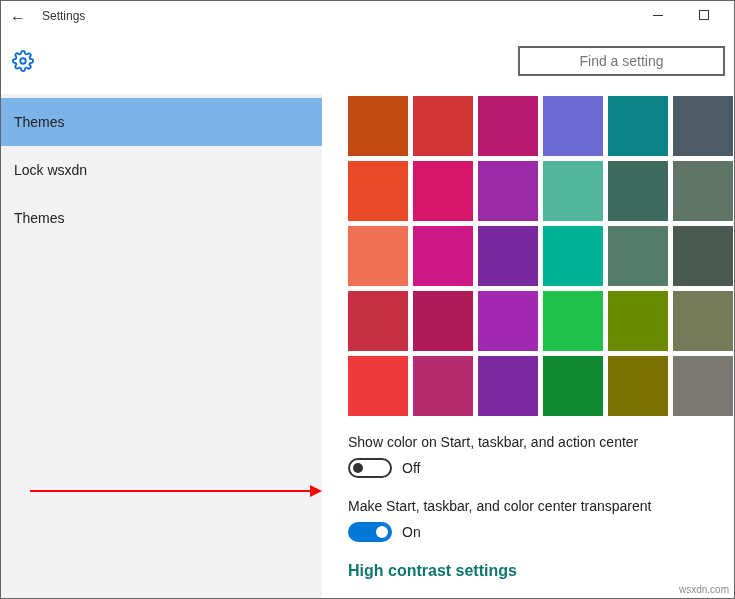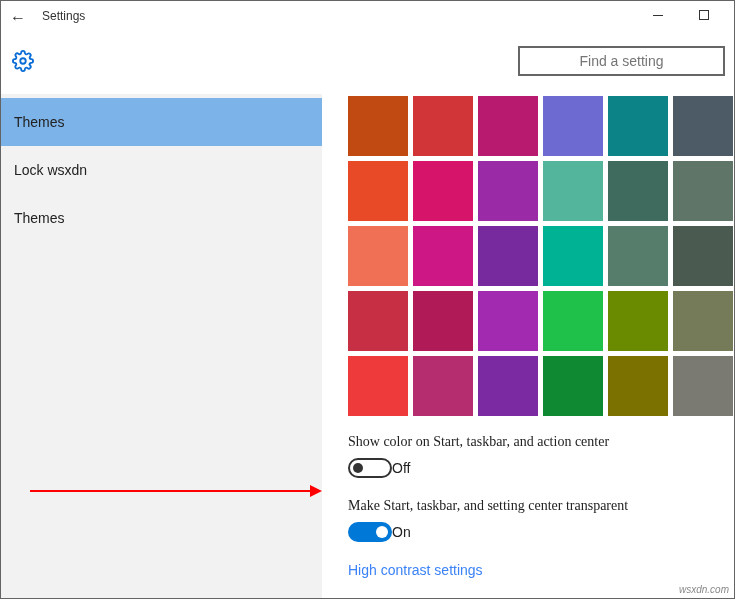--- a/index.html
+++ b/index.html
@@ -14,33 +14,33 @@
     .header h1 { font-size:15px; font-weight:400; letter-spacing:0.2px; }
     .search-wrap { margin-left:auto; margin-right:0; }
     .search { width: 207px; height:30px; border:2px solid #666; padding:0 8px; font-size:14px; outline:none;text-align:center; }
     .body { display:flex; height: calc(599px - 32px - 56px); }
     .sidebar { width: 322px; background:#f2f2f2; padding-top:4px; }
     .nav-item { height:48px; display:flex; align-items:center; padding-left:14px; font-size:14px; color:#222; cursor:default; }
     .nav-item.active { background:#7cb3e8; }
     .content { flex:1; padding: 2px 0 0 26px; overflow:hidden; }
     .swatches { display:grid; grid-template-columns: repeat(6, 60px); grid-auto-rows:60px; gap:5px; margin-bottom:18px;}
     .swatch { width:60px; height:60px; }
-    .setting-label { font-size:14px; color:#222; margin-bottom:8px;font-family:Liberation Serif, serif; }
+    .setting-label { font-size:14px; color:#222; margin-bottom:8px; }
     .setting-block { margin-bottom:20px; }
-    .toggle-row { display:flex; align-items:center; gap:0; }
+    .toggle-row { display:flex; align-items:center; gap:10px; }
     .toggle { width:44px; height:20px; border-radius:10px; position:relative; }
     .toggle.off { border:2px solid #333; background:#fff; }
     .toggle.off .knob { width:10px; height:10px; border-radius:50%; background:#333; position:absolute; left:3px; top:3px; }
     .toggle.on { background:#0078d7; }
     .toggle.on .knob { width:12px; height:12px; border-radius:50%; background:#fff; position:absolute; right:4px; top:4px; }
     .toggle-label { font-size:14px; color:#222; }
-    .link { color:#3b82f6; font-size:14px; }
+    .link { color:#0f766e; font-size:16px;font-weight:bold; }
     .arrow { position:absolute; left: 30px; top: 490px; width: 290px; height: 2px; background:#ff0000; }
     .arrow::after { content:""; position:absolute; right:-2px; top:-5px; border-left:12px solid #ff0000; border-top:6px solid transparent; border-bottom:6px solid transparent; }
-    .watermark { position:absolute; right:6px; bottom:4px; font-size:10px; color:#888;font-style:italic; }
+    .watermark { position:absolute; right:6px; bottom:4px; font-size:10px; color:#888; }
   </style>
 </head>
 <body>
 
 <div class="titlebar">
   <span class="back">←</span>
   <span>Settings</span>
   <span class="caption">
     <span class="min-btn">
       <svg width="10" height="1">
@@ -112,21 +112,21 @@
       <div class="setting-label">Show color on Start, taskbar, and action center</div>
       <div class="toggle-row">
         <div class="toggle off">
             <div class="knob"></div>
           </div>
         <span class="toggle-label">Off</span>
       </div>
     </div>
 
     <div class="setting-block">
-      <div class="setting-label">Make Start, taskbar, and setting center transparent</div>
+      <div class="setting-label">Make Start, taskbar, and color center transparent</div>
       <div class="toggle-row">
         <div class="toggle on">
             <div class="knob"></div>
           </div>
         <span class="toggle-label">On</span>
       </div>
     </div>
 
     <div class="link">High contrast settings</div>
   </div>

